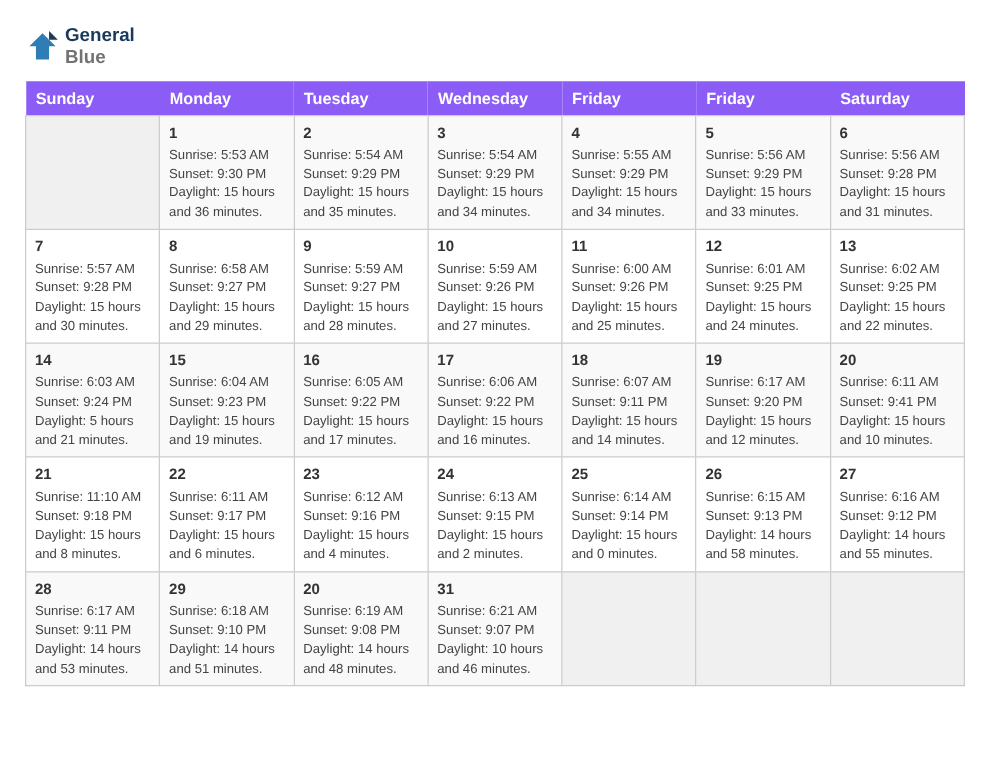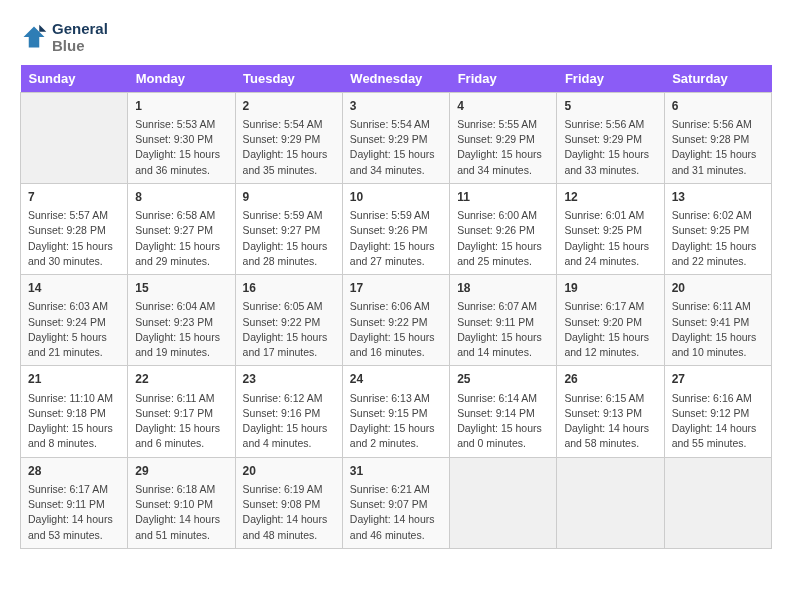--- a/index.html
+++ b/index.html
@@ -360,21 +360,21 @@
           <div>Sunrise: 6:19 AM</div>
           <div>Sunset: 9:08 PM</div>
           <div>Daylight: 14 hours and 48 minutes.</div>
         </div>
         </td>
         <td>
           <span class="day-num">31</span>
         <div class="cell-content">
           <div>Sunrise: 6:21 AM</div>
           <div>Sunset: 9:07 PM</div>
-          <div>Daylight: 14 hours and 46 minutes.</div>
+          <div>Daylight: 10 hours and 46 minutes.</div>
         </div>
         </td>
         <td class="empty"></td>
         <td class="empty"></td>
         <td class="empty"></td>
       </tr>
     </tbody>
 </table>
 
 </body></html>

